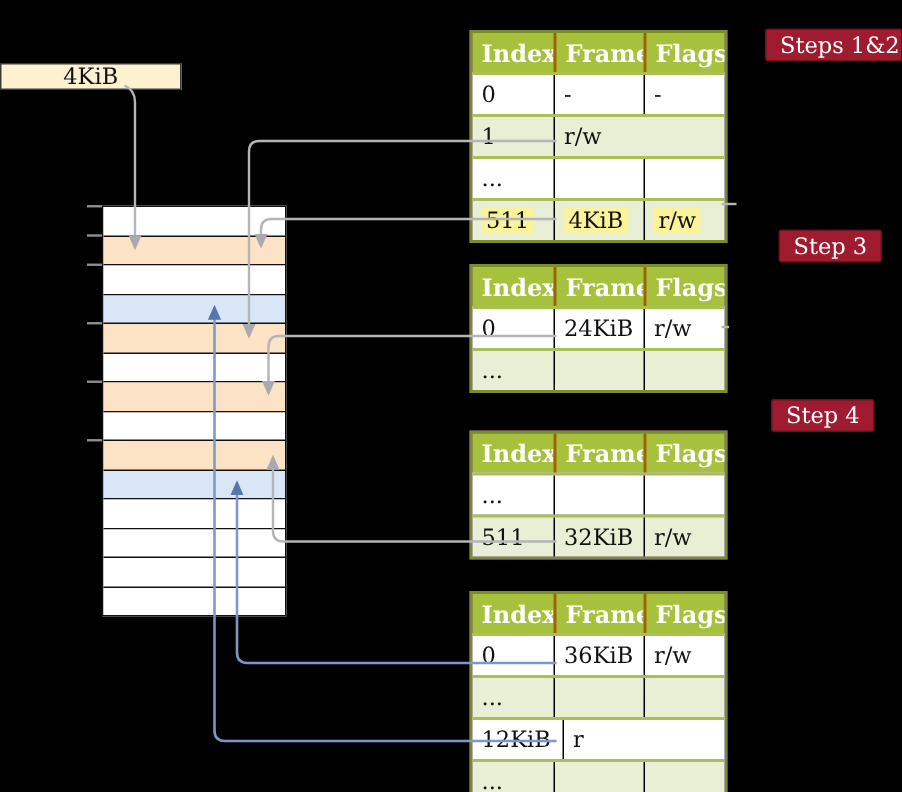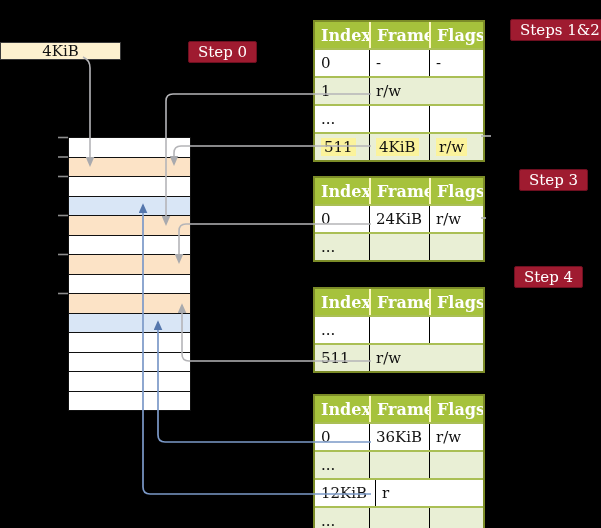--- a/index.html
+++ b/index.html
@@ -18,21 +18,21 @@
   }
 
   
   .badge{
     position:absolute;background:#9f1b30;border:1px solid #6e0f20;
     color:#fff;font-size:15px;line-height:18px;padding:1px 9px;
     border-radius:2px;white-space:nowrap;
   }
   #b-step0 {left:188px;top:41px;}
   #b-steps12{left:510px;top:19px;min-width:74px;}
-  #b-step3 {left:519px;top:169px;}
+  #b-step3 {left:519px;top:153px;}
   #b-step4 {left:514px;top:266px;text-align:right;}
 
   
   #mem{
     position:absolute;left:68px;top:137px;width:121px;
     border:1px solid #111;background:#fff;
   }
   .mrow{height:18.5px;border-bottom:1px solid #111;background:#fff;}
   .mrow:last-child{border-bottom:none;}
   .mrow.k-peach{background:#fce3c6;}
@@ -40,21 +40,21 @@
 
   
   .ptable{
     position:absolute;left:313px;width:168px;
     border:2px solid #7c8c28;background:#6d28d9;box-sizing:content-box;
   }
   #t1{top:20px;} #t2{top:176px;} #t3{top:287px;} #t4{top:394px;}
   .thead{display:flex;height:26px;background:#a6c23c;}
   .thead .tcell{
     color:#fff;font-weight:bold;font-size:16px;
-    border-left:2px solid #fef9c3;
+    border-left:2px solid #a16207;
   }
   .thead .tcell:first-child{border-left:none;}
   .trow{display:flex;height:26px;border-top:2px solid #aabf55;background:#fff;}
   .trow.alt{background:#e9efd5;}
   .trow .tcell{border-left:1px solid #000;}
   .trow .tcell:first-child{border-left:none;}
   .tcell{
     box-sizing:border-box;display:flex;align-items:center;
     padding-left:6px;font-size:15px;color:#111;overflow:hidden;
   }
@@ -66,21 +66,20 @@
 </style>
 </head>
 <body>
 
 <div class="stage">
 
   <div class="cream-box">
     <span>4KiB</span>
   </div>
 
-  <div class="badge" id="b-step0">Step 0</div>
   <div class="badge" id="b-steps12">Steps 1&amp;2</div>
   <div class="badge" id="b-step3">Step 3</div>
   <div class="badge" id="b-step4">Step 4</div>
 
   <div id="mem">
     <div class="mrow"></div>
     <div class="mrow k-peach"></div>
     <div class="mrow"></div>
     <div class="mrow k-blue"></div>
     <div class="mrow k-peach"></div>
@@ -187,20 +186,23 @@
       <div class="tcell c1">
           <span></span>
         </div>
       <div class="tcell c2">
           <span></span>
         </div>
     </div>
     <div class="trow alt">
       <div class="tcell c0">
           <span>511</span>
+        </div>
+      <div class="tcell c1">
+          <span>32KiB</span>
         </div>
       <div class="tcell c2">
           <span>r/w</span>
         </div>
     </div>
   </div>
 
   <div class="ptable" id="t4">
     <div class="thead">
       <div class="tcell c0">Index</div>

